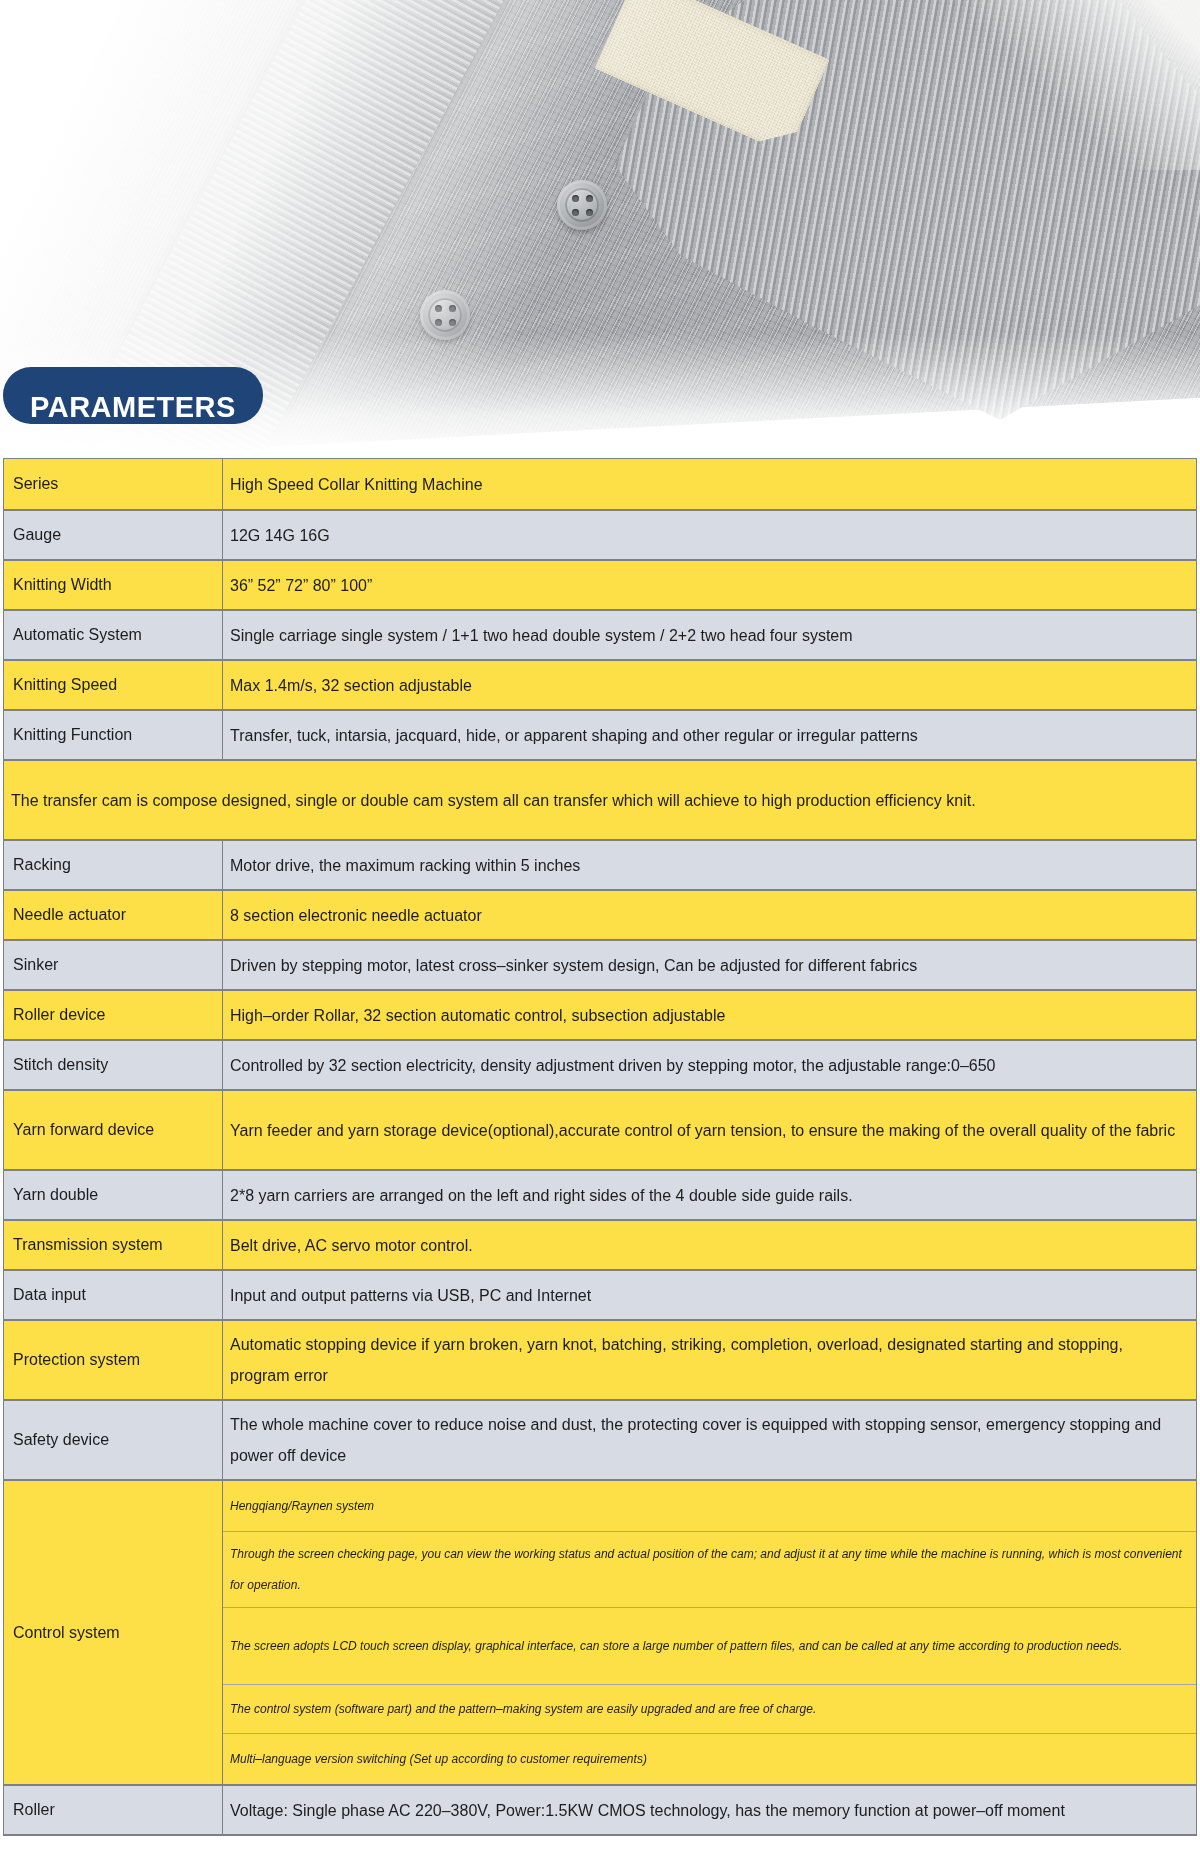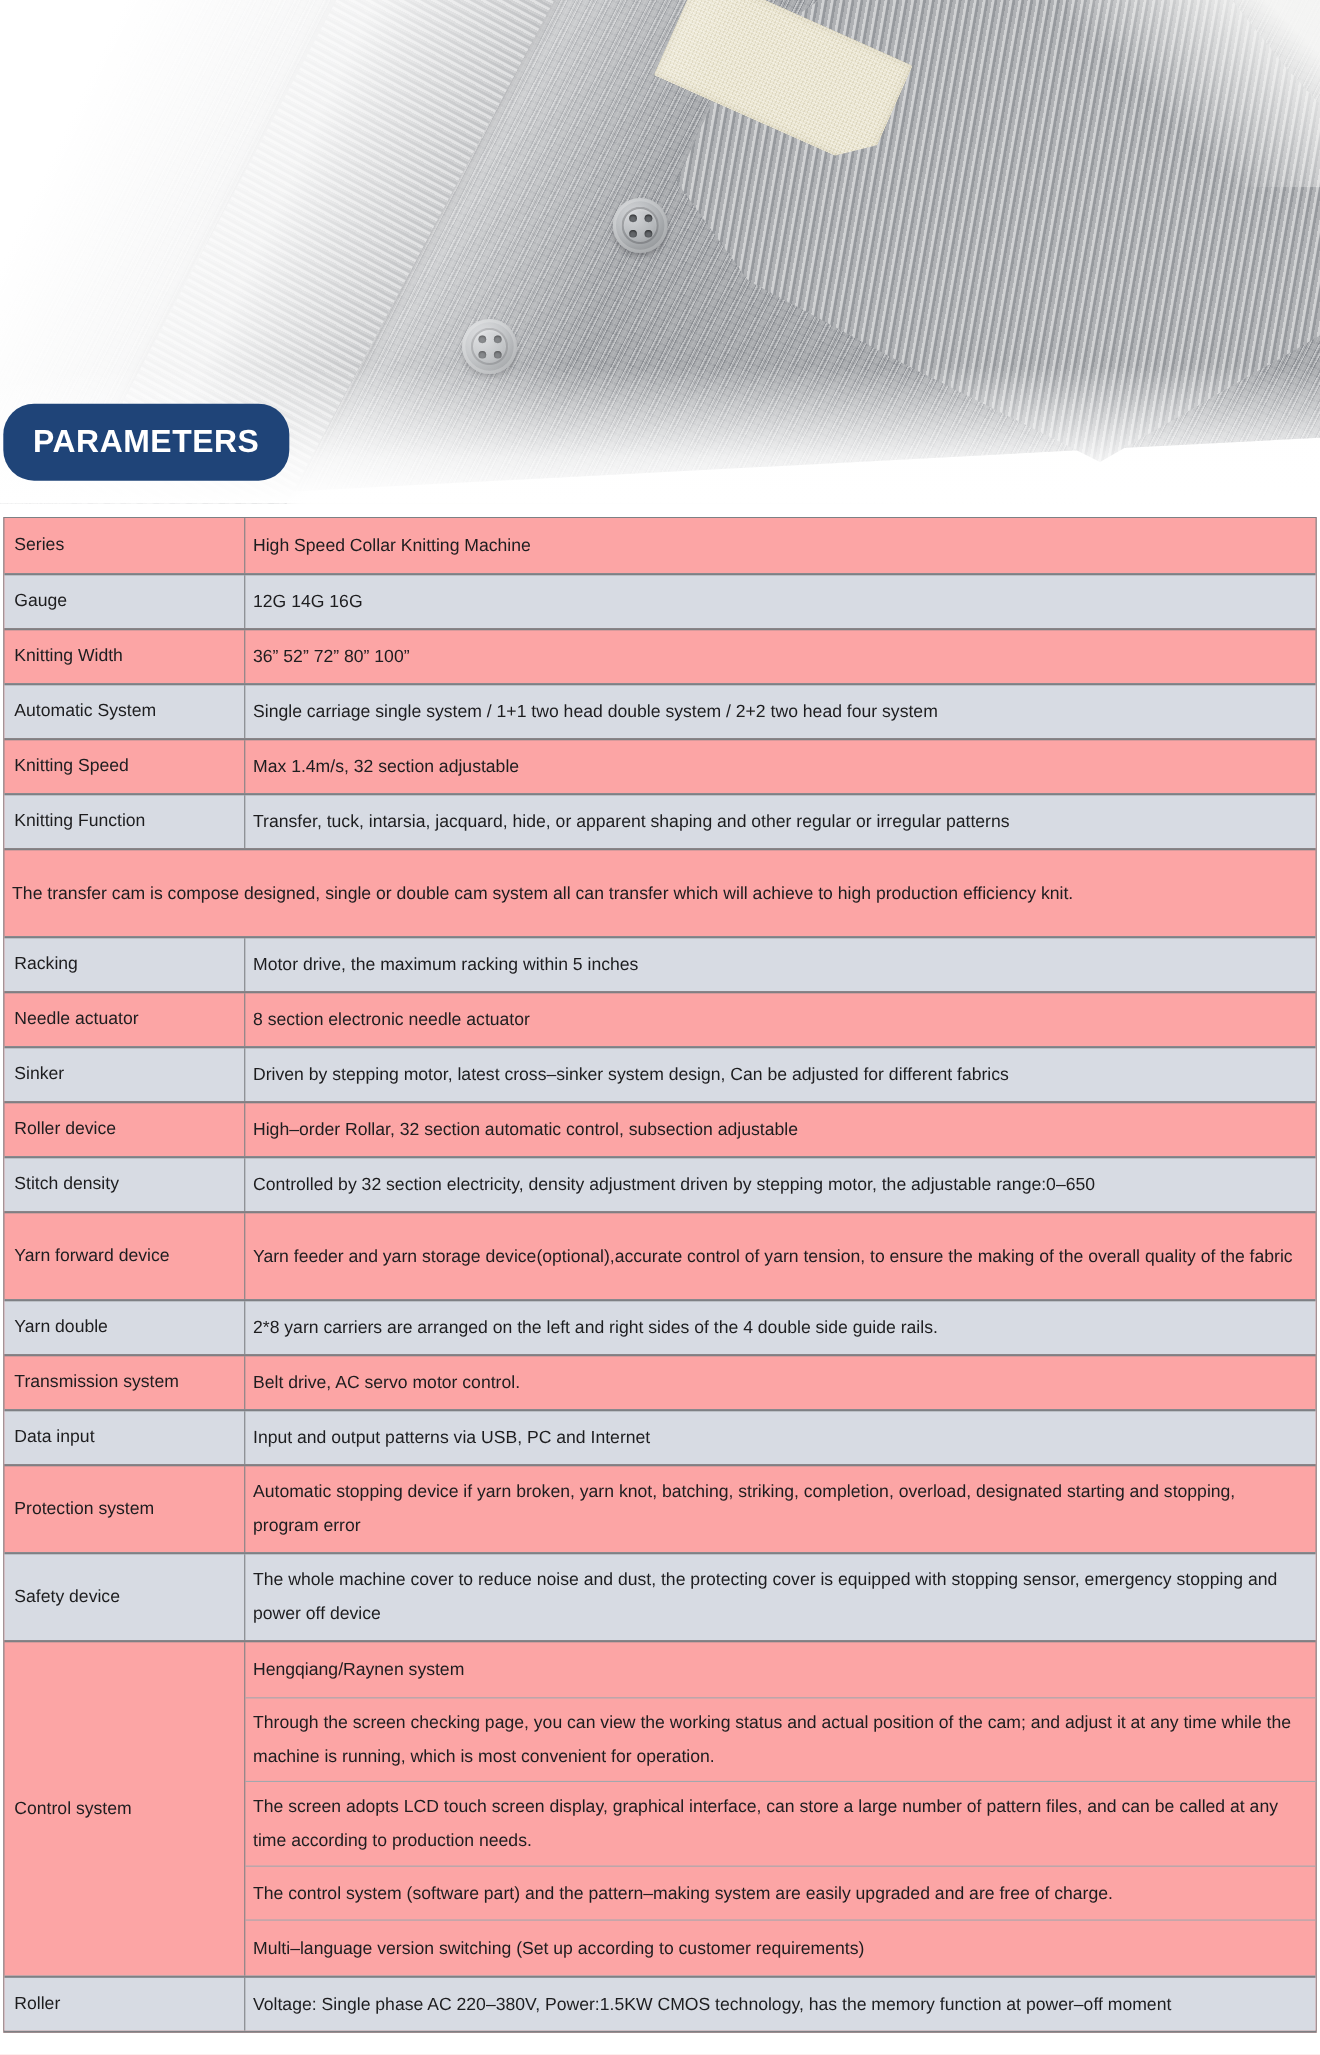--- a/index.html
+++ b/index.html
@@ -51,36 +51,36 @@
     box-shadow:inset 0 1px 2px rgba(0,0,0,.65);}
   .hole.h1{left:15px;top:15px}.hole.h2{left:29px;top:15px}
   .hole.h3{left:15px;top:29px}.hole.h4{left:29px;top:29px}
   .btn-1{left:557px;top:180px;}
   .btn-2{left:420px;top:290px;}
   .fade-bl{position:absolute;inset:0;pointer-events:none;
     background:linear-gradient(295deg,rgba(255,255,255,0) 52%,rgba(255,255,255,.88) 76%,#ffffff 92%);}
   .fade-bottom{position:absolute;left:0;right:0;bottom:0;height:125px;pointer-events:none;
     background:linear-gradient(180deg,rgba(255,255,255,0) 0%,rgba(255,255,255,.82) 66%,#ffffff 100%);}
   
-  .badge{position:absolute;left:3px;top:367px;height:70px;padding:0 27px;
-    border-radius:28px;display:flex;align-items:center;background:#1f4478;z-index:10;}
+  .badge{position:absolute;left:3px;top:367px;height:57px;padding:0 27px;
+    border-radius:28px;display:flex;align-items:flex-end;background:#1f4478;z-index:10;}
   .badge span{color:#ffffff;font-size:29px;font-weight:700;letter-spacing:.5px;}
   
-  .ptable{margin:12px 3px;border:1px solid #7e8084;border-bottom-width:2px;background:#fca5a5;}
+  .ptable{margin:0 3px;border:1px solid #7e8084;border-bottom-width:2px;background:#fde047;}
   .trow{display:flex;align-items:stretch;box-sizing:border-box;}
   .trow + .trow{border-top:2px solid #7e8084;}
   .shaded{background:#d7dbe3;}
   .tlabel{width:219px;box-sizing:border-box;border-right:1px solid #7e8084;
     padding:4px 6px 4px 9px;display:flex;align-items:center;
     font-size:16px;line-height:22px;}
   .tvalue{flex:1;box-sizing:border-box;padding:4px 10px 4px 7px;display:flex;align-items:center;
     font-size:16px;line-height:31px;}
   .tstack{flex:1;display:flex;flex-direction:column;}
   .tsub{box-sizing:border-box;padding:4px 10px 4px 7px;display:flex;align-items:center;
-    font-size:16px;line-height:31px;}
+    font-size:12px;line-height:31px;font-style:italic;}
   .tsub + .tsub{border-top:1px solid #a3a7ad;}
   .r-50{min-height:50px;} .r-80{min-height:80px;}
   .cs-a{min-height:50px;} .cs-b{min-height:77px;} .cs-c{min-height:76px;}
   .cs-d{min-height:49px;} .cs-e{min-height:51px;}
 </style>
 </head>
 <body>
 
 <div class="hero">
   <div class="fabric-body"></div>

